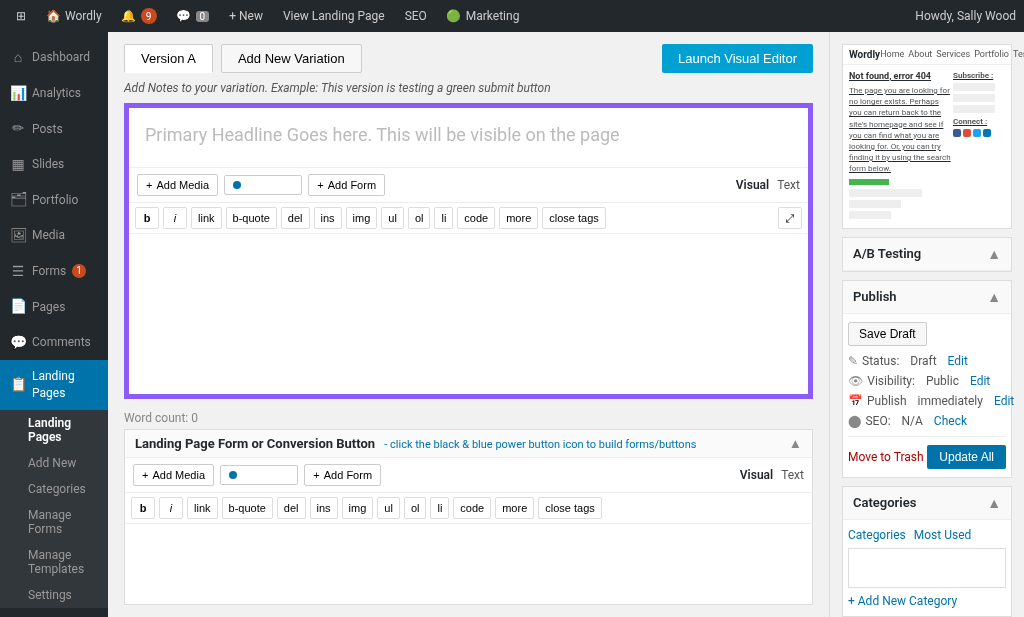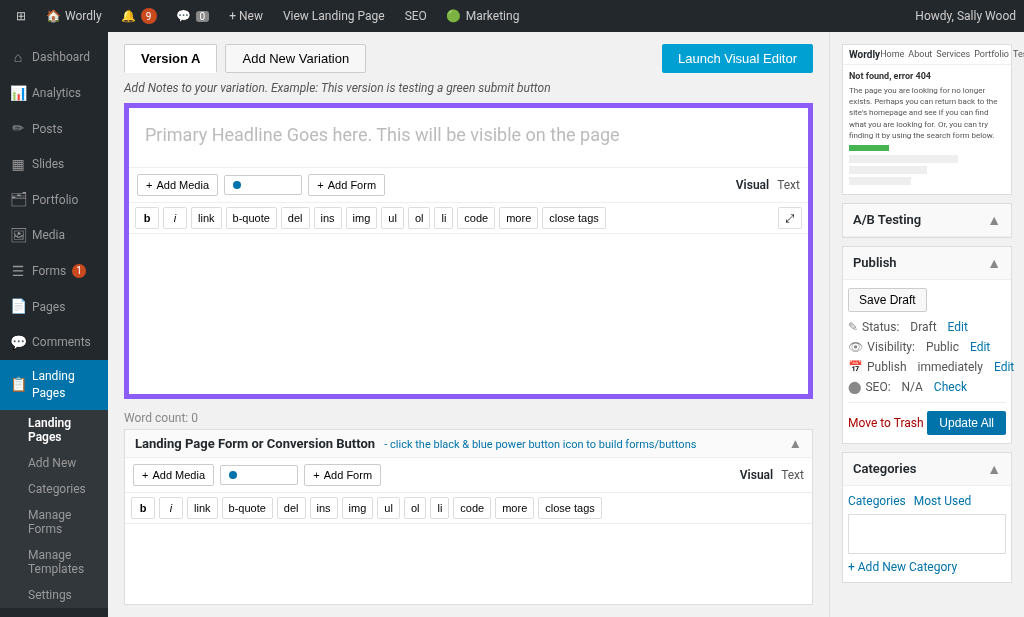--- a/index.html
+++ b/index.html
@@ -145,21 +145,21 @@
       padding: 6px 16px;
       border: 1px solid #ccc;
       background: #f7f7f7;
       cursor: pointer;
       font-size: 13px;
       border-radius: 2px;
     }
     .version-tab.active {
       background: #fff;
       border-bottom: 1px solid #fff;
-      font-weight: 700;
+      font-weight: 400;
     }
     .launch-btn {
       margin-left: auto;
       background: #00a0d2;
       color: #fff;
       border: none;
       padding: 7px 16px;
       cursor: pointer;
       border-radius: 2px;
       font-size: 13px;
@@ -686,29 +686,42 @@
           <div class="preview-nav">
             <span>Home</span>
             <span>About</span>
             <span>Services</span>
             <span>Portfolio</span>
             <span>Testimonials</span>
 
           </div>
         </div>
         <div class="preview-body">
-          <div style="display:flex; gap: 0;">
+          <div style="display:flex; gap: 0; text-decoration: underline;">
             <div style="flex:2;">
               <div class="preview-404">Not found, error 404</div>
               <div class="preview-text">The page you are looking for no longer exists. Perhaps you can return back to the site's homepage and see if you can find what you are looking for. Or, you can try finding it by using the search form below.</div>
               <div class="preview-green-bar"></div>
               <div class="preview-input" style="width:70%;"></div>
               <div class="preview-input" style="width:50%;"></div>
               <div class="preview-input" style="width:40%;"></div>
             </div>
+            <div style="flex:1;">
+              <div class="preview-subscribe">Subscribe :</div>
+              <div class="preview-input" style="width:80%;"></div>
+              <div class="preview-input" style="width:80%;"></div>
+              <div class="preview-input" style="width:80%;"></div>
+              <div style="font-size:8px;color:#555;font-weight:bold;margin: 4px 0 3px;">Connect :</div>
+              <div class="preview-social">
+                <div class="social-dot" style="background:#3b5998;"></div>
+                <div class="social-dot" style="background:#dd4b39;"></div>
+                <div class="social-dot" style="background:#1da1f2;"></div>
+                <div class="social-dot" style="background:#0077b5;"></div>
+              </div>
+            </div>
           </div>
         </div>
       </div>
 
       <div class="panel-section">
         <div class="panel-header">
           <span class="panel-header-title">A/B Testing</span>
           <span class="panel-toggle">▲</span>
         </div>
       </div>

